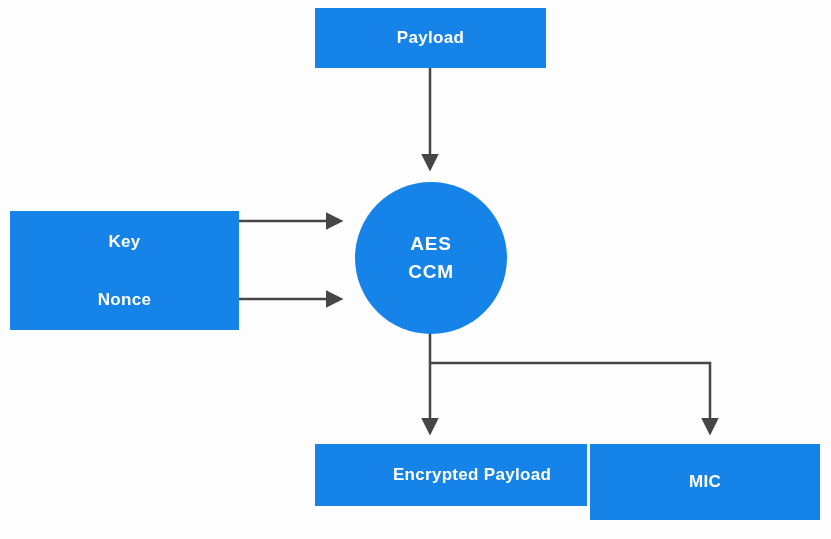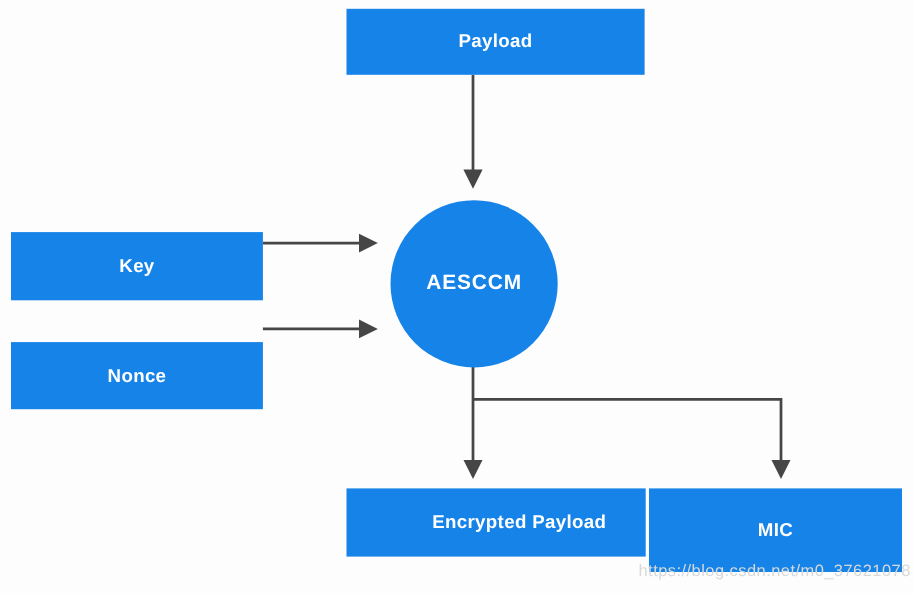--- a/index.html
+++ b/index.html
@@ -27,32 +27,32 @@
     background: #1583e8;
     color: #ffffff;
     font-weight: bold;
     font-size: 17px;
     display: flex;
     align-items: center;
     justify-content: center;
     text-align: center;
     letter-spacing: 0.3px;
   }
-  .box-payload          { left: 315px; top: 8px;   width: 271px; height: 60px; }
+  .box-payload          { left: 315px; top: 8px;   width: 231px; height: 60px; }
   .box-key              { left: 10px;  top: 187px; width: 229px; height: 62px; margin-top: 24px; }
-  .box-nonce            { left: 10px;  top: 269px; width: 229px; height: 61px; margin-top: 42px; }
+  .box-nonce            { left: 10px;  top: 269px; width: 229px; height: 61px; }
   .box-encrypted        { left: 315px; top: 444px; width: 230px; height: 62px; padding-left: 42px; }
   .box-mic              { left: 590px; top: 444px; width: 230px; height: 76px; }
   .circle-aes {
     left: 355px;
     top: 182px;
     width: 152px;
     height: 152px;
     border-radius: 50%;
-    flex-direction: row;
+    flex-direction: column;
     font-size: 19px;
     line-height: 1.45;
     letter-spacing: 0.8px;
   }
   .watermark {
     position: absolute;
     right: 3px;
     top: 511px;
     color: #d9d9d9;
     font-size: 15px;
@@ -97,15 +97,14 @@
   </div>
 
   <div class="node box-encrypted">
     <span>Encrypted Payload</span>
   </div>
 
   <div class="node box-mic">
     <span>MIC</span>
   </div>
 
-  <div class="watermark">https://blog.csdn.net/m0_37621078</div>
 
 </div>
 
 </body></html>

